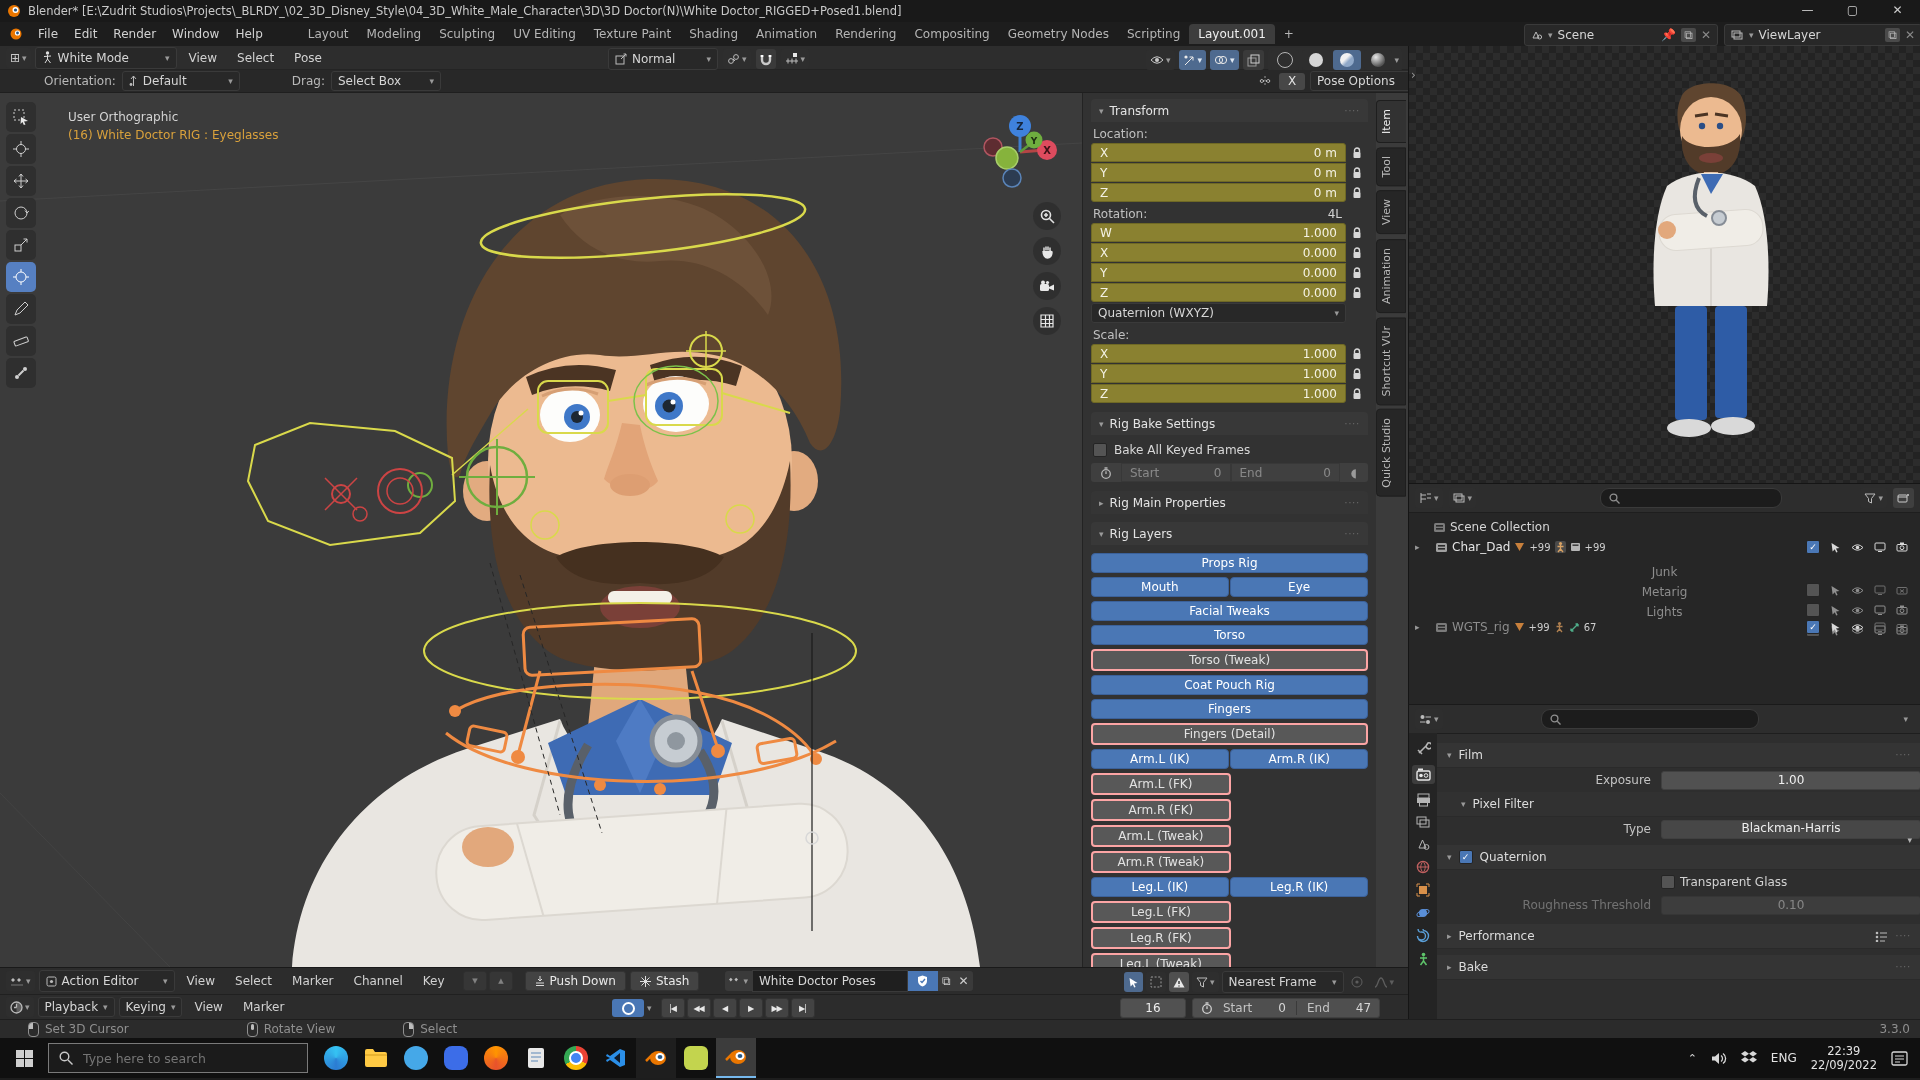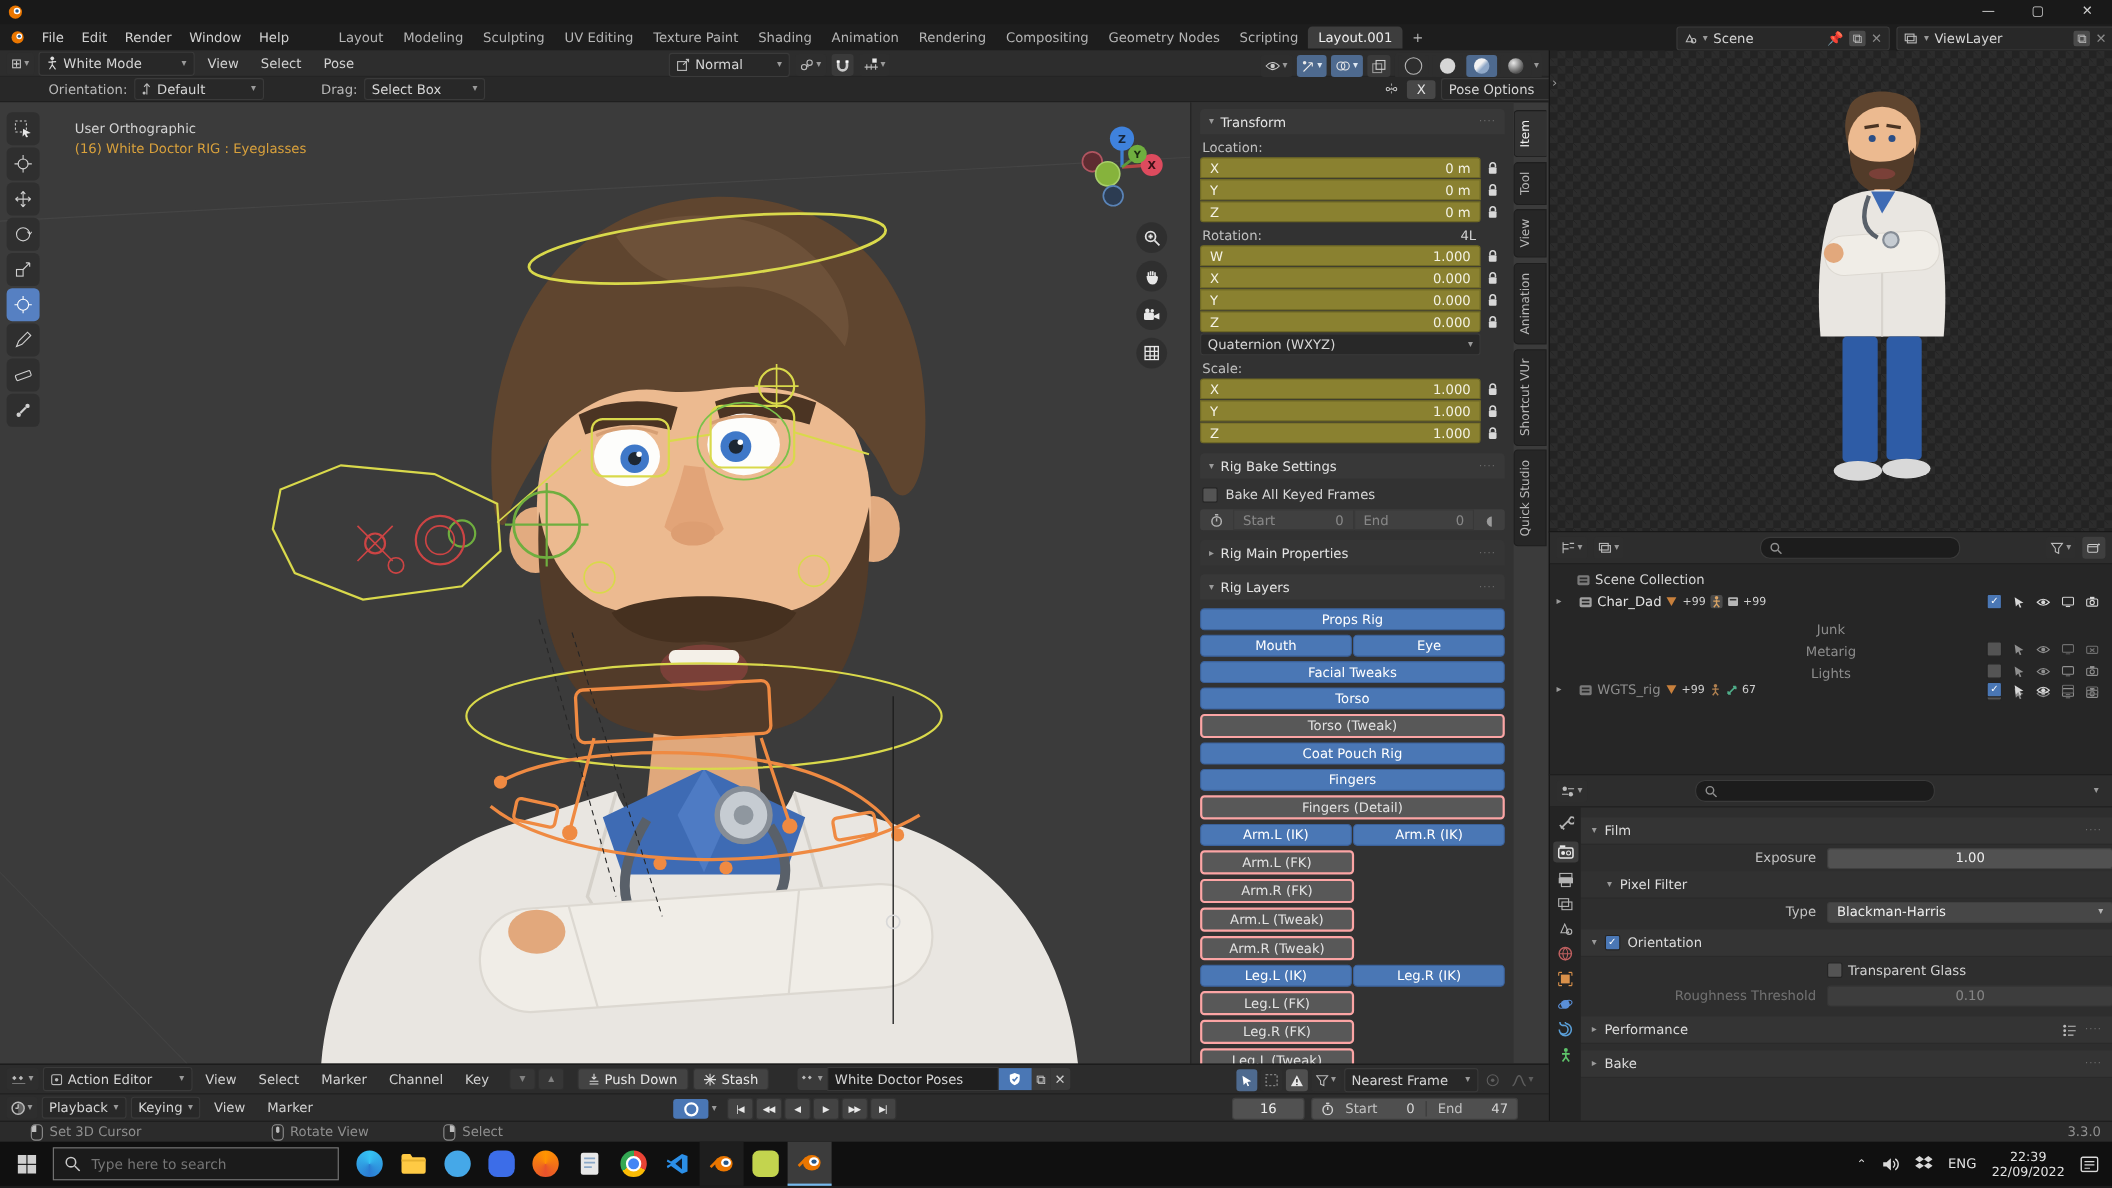--- a/index.html
+++ b/index.html
@@ -45,21 +45,21 @@
   .oname{white-space:nowrap;}
   .dim{color:#8d8d8d;flex-direction:column;}
   .chk{width:12px;height:12px;border-radius:2px;background:#545454;border:1px solid #242424;
        display:flex;align-items:center;justify-content:center;font-size:9px;color:#fff;}
   .chk.on{background:#4a77b5;}
   
   .pr-sect{display:flex;align-items:center;height:24px;gap:7px;color:#dcdcdc;background:#343434;border-bottom:1px solid #2a2a2a;padding:0 10px;}
   .pr-row{display:flex;align-items:center;height:24px;}
   .pr-lab{width:214px;text-align:right;color:#c3c3c3;padding-right:10px;}
   .pr-fld{flex:1;background:#515151;border:1px solid #404040;height:17px;border-radius:3px;display:flex;align-items:center;justify-content:center;color:#efefef;margin-right:0;}
-  .pr-dd{justify-content:flex-start;padding:0 8px;background:#474747;}
+  .pr-dd{justify-content:flex-start;padding:0 8px;background:#474747;flex-direction:column;}
   .pr-dd .car{margin-left:auto;color:#b5b5b5;font-size:9px;}
   .disabled{opacity:.45;}
   
   .tbtn{background:#434343;border:1px solid #333;border-radius:3px;height:18px;min-width:22px;display:flex;align-items:center;justify-content:center;color:#e8e8e8;font-size:8px;letter-spacing:-1px;}
   .mouseico{width:9px;height:13px;border:1px solid #8f8f8f;border-radius:4px;position:relative;display:inline-block;}
   .mouseico i{position:absolute;background:#bdbdbd;}
   .sphere{width:14px;height:14px;border-radius:50%;}
   .appico{width:24px;height:24px;border-radius:50%;}
   .tasklot{width:40px;height:40px;display:flex;align-items:center;justify-content:center;}
   svg{display:block;}
@@ -74,20 +74,21 @@
 <div id="root">
 
   <div class="abs row" style="left:0;top:0;width:1920px;height:22px;background:#191919;">
     <span style="margin:0 7px;">
       <svg width="14" height="14" viewBox="0 0 14 14">
           <circle cx="7" cy="7" r="6" fill="#ea7600"></circle>
           <circle cx="8.5" cy="6" r="3" fill="#fff"></circle>
           <circle cx="8.5" cy="6" r="1.6" fill="#265787"></circle>
         </svg>
     </span>
+    <span style="color:#c9c9c9;font-size:11.5px;">Blender* [E:\Zudrit Studios\Projects\_BLRDY_\02_3D_Disney_Style\04_3D_White_Male_Character\3D\3D Doctor(N)\White Doctor_RIGGED+Posed1.blend]</span>
     <span style="margin-left:auto;display:flex;height:22px;">
       <span style="width:45px;text-align:center;line-height:20px;color:#cfcfcf;">—</span>
       <span style="width:45px;text-align:center;line-height:20px;color:#cfcfcf;">▢</span>
       <span style="width:45px;text-align:center;line-height:20px;color:#cfcfcf;">✕</span>
     </span>
   </div>
 
   <div class="abs row" style="left:0;top:22px;width:1920px;height:24px;background:#1d1d1d;border-bottom:1px solid #141414;">
     <span style="margin:0 6px 0 8px;">
       <svg width="16" height="12" viewBox="0 0 16 12">
@@ -1011,21 +1012,21 @@
       <div class="pr-row">
         <span class="pr-lab">Type</span>
         <span class="pr-fld pr-dd">
             <span>Blackman-Harris</span>
             <span class="car">▾</span>
           </span>
       </div>
       <div class="pr-sect" style="margin-top:4px;">
         <span class="caret">▾</span>
         <span class="chk on">✓</span>
-        <span>Orientation</span>
+        <span>Quaternion</span>
       </div>
       <div class="pr-row">
         <span class="pr-lab"></span>
         <span class="row" style="gap:5px;">
           <span class="chk"></span>
           <span style="color:#d2d2d2;">Transparent Glass</span>
         </span>
       </div>
       <div class="pr-row disabled" style="height:22px;">
         <span class="pr-lab">Roughness Threshold</span>

